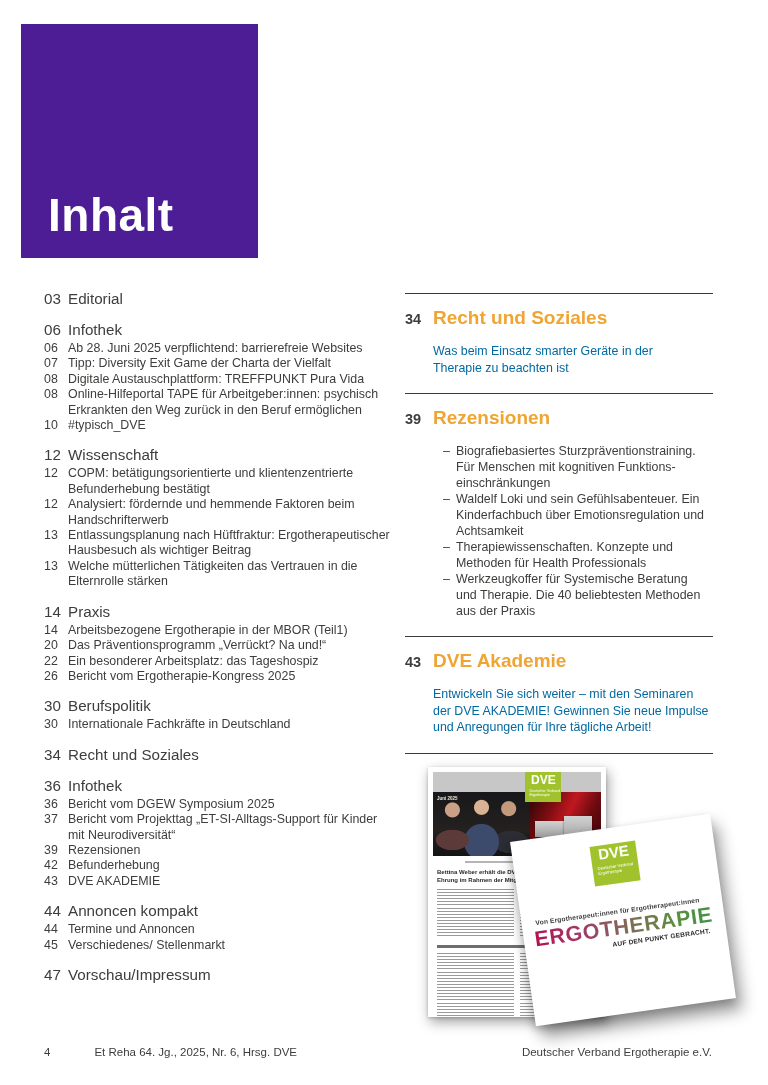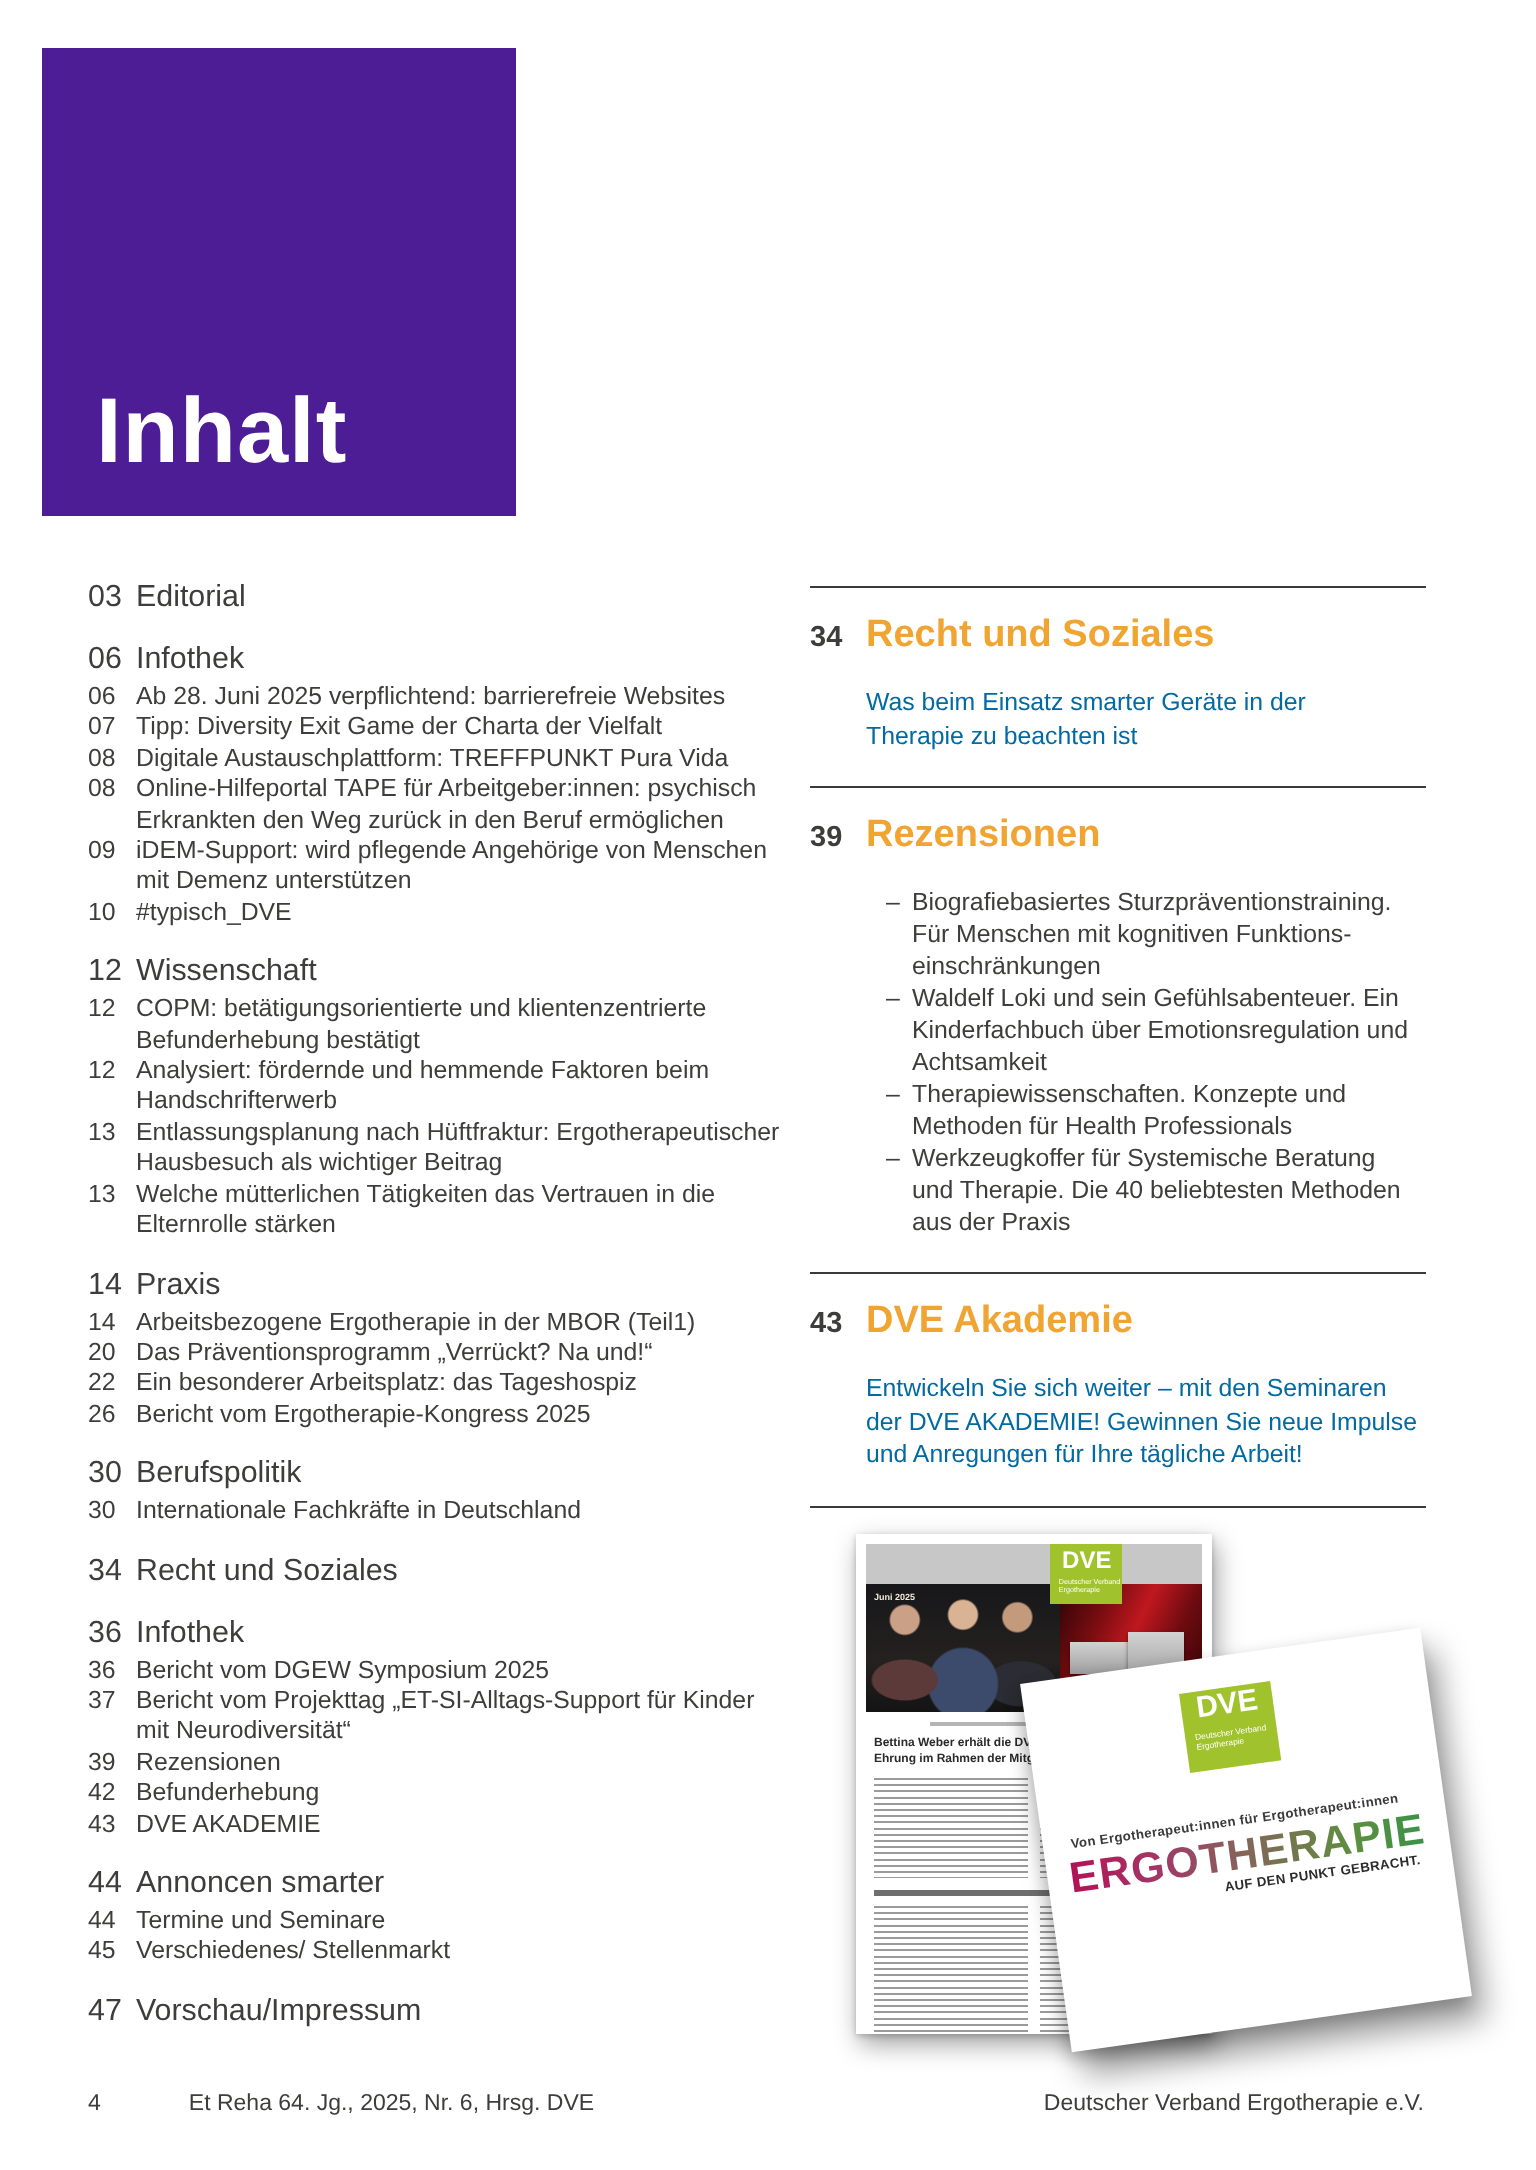--- a/index.html
+++ b/index.html
@@ -129,24 +129,20 @@
   </div>
   <div class="row item">
     <span class="num">08</span>
     <span class="lbl">Digitale Austauschplattform: TREFFPUNKT Pura Vida</span>
   </div>
   <div class="row item">
     <span class="num">08</span>
     <span class="lbl">Online-Hilfeportal TAPE für Arbeitgeber:innen: psychisch Erkrankten den Weg zurück in den Beruf ermöglichen</span>
   </div>
   <div class="row item">
-    <span class="num">09</span>
-    <span class="lbl">iDEM-Support: wird pflegende Angehörige von Menschen mit Demenz unterstützen</span>
-  </div>
-  <div class="row item">
     <span class="num">10</span>
     <span class="lbl">#typisch_DVE</span>
   </div>
 
   <div class="row head">
     <span class="num">12</span>
     <span class="lbl">Wissenschaft</span>
   </div>
   <div class="row item">
     <span class="num">12</span>
@@ -220,25 +216,25 @@
     <span class="num">42</span>
     <span class="lbl">Befunderhebung</span>
   </div>
   <div class="row item">
     <span class="num">43</span>
     <span class="lbl">DVE AKADEMIE</span>
   </div>
 
   <div class="row head">
     <span class="num">44</span>
-    <span class="lbl">Annoncen smarter</span>
+    <span class="lbl">Annoncen kompakt</span>
   </div>
   <div class="row item">
     <span class="num">44</span>
-    <span class="lbl">Termine und Seminare</span>
+    <span class="lbl">Termine und Annoncen</span>
   </div>
   <div class="row item">
     <span class="num">45</span>
     <span class="lbl">Verschiedenes/ Stellenmarkt</span>
   </div>
 
   <div class="row head">
     <span class="num">47</span>
     <span class="lbl">Vorschau/Impressum</span>
   </div>

